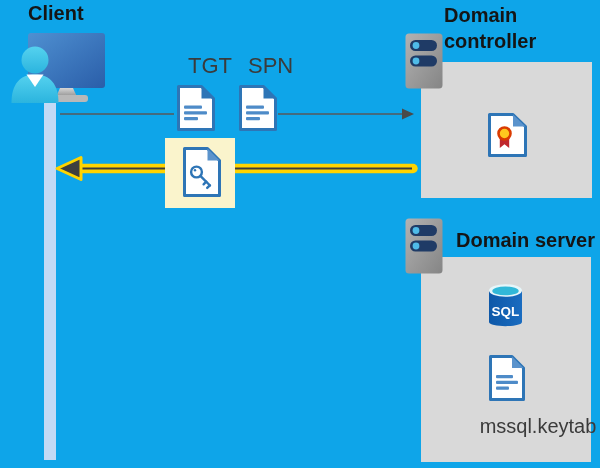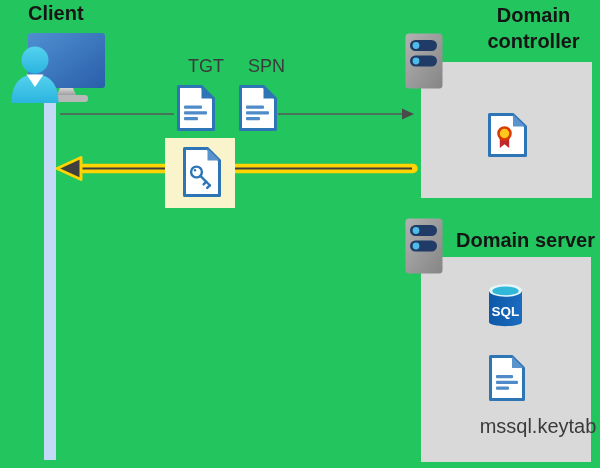--- a/index.html
+++ b/index.html
@@ -1,22 +1,22 @@
 <!DOCTYPE html>
 <html><head>
 <meta charset="utf-8">
 <style>
   html,body{margin:0;padding:0;background:#fff;}
   .canvas{
-    position:relative;width:600px;height:468px;background:#22c55e;overflow:hidden;
+    position:relative;width:600px;height:468px;background:#0ea5e9;overflow:hidden;
     font-family:"Liberation Sans", sans-serif;
   }
   .abs{position:absolute;}
   .lbl-bold{font-weight:700;color:#151515;font-size:20px;line-height:26px;}
-  .lbl-reg{font-weight:400;color:#3b3b3b;font-size:18px;line-height:22px;}
+  .lbl-reg{font-weight:400;color:#3b3b3b;font-size:22px;line-height:22px;}
   .panel{background:#d9d9d9;}
   .client-lifeline{background:#c2daf5;}
   .highlight{background:#faf4cc;}
   .keytab-label{font-size:20px;color:#3b3b3b;text-align:center;}
   svg{display:block;}
 </style>
 </head>
 <body>
 
 <div class="canvas">
@@ -89,21 +89,21 @@
     <path d="M25.5 2.5 L37.5 14.5 H25.5 Z" fill="#5b93cc"></path>
     <g stroke="#2e75b6" stroke-width="2.4" fill="none" stroke-linecap="round">
       <circle cx="14.5" cy="26" r="5.4"></circle>
       <path d="M18.6 30.1 L28 39.5"></path>
       <path d="M24.2 35.7 L21.6 38.3"></path>
       <path d="M27.8 39.3 L25.2 41.9"></path>
     </g>
     <circle cx="13" cy="24.3" r="1.2" fill="#2e75b6"></circle>
   </svg>
 
-  <div class="abs lbl-bold" style="left:471px;top:2px;width:125px;text-align:center;">Domain controller</div>
+  <div class="abs lbl-bold" style="left:444px;top:2px;width:125px;">Domain controller</div>
 
   <svg class="abs" style="left:405px;top:33px;" width="38" height="56" viewBox="0 0 38 56">
     <defs>
       <linearGradient id="gSrv1" x1="0" y1="0" x2="1" y2="1">
         <stop offset="0" stop-color="#b2b2b2"></stop>
           <stop offset="1" stop-color="#858585"></stop>
       </linearGradient>
     </defs>
     <rect x="0.5" y="0.5" width="37" height="55" rx="3.5" fill="url(#gSrv1)"></rect>
     <rect x="5" y="7" width="27" height="11" rx="5.5" fill="#1f3b66"></rect>

